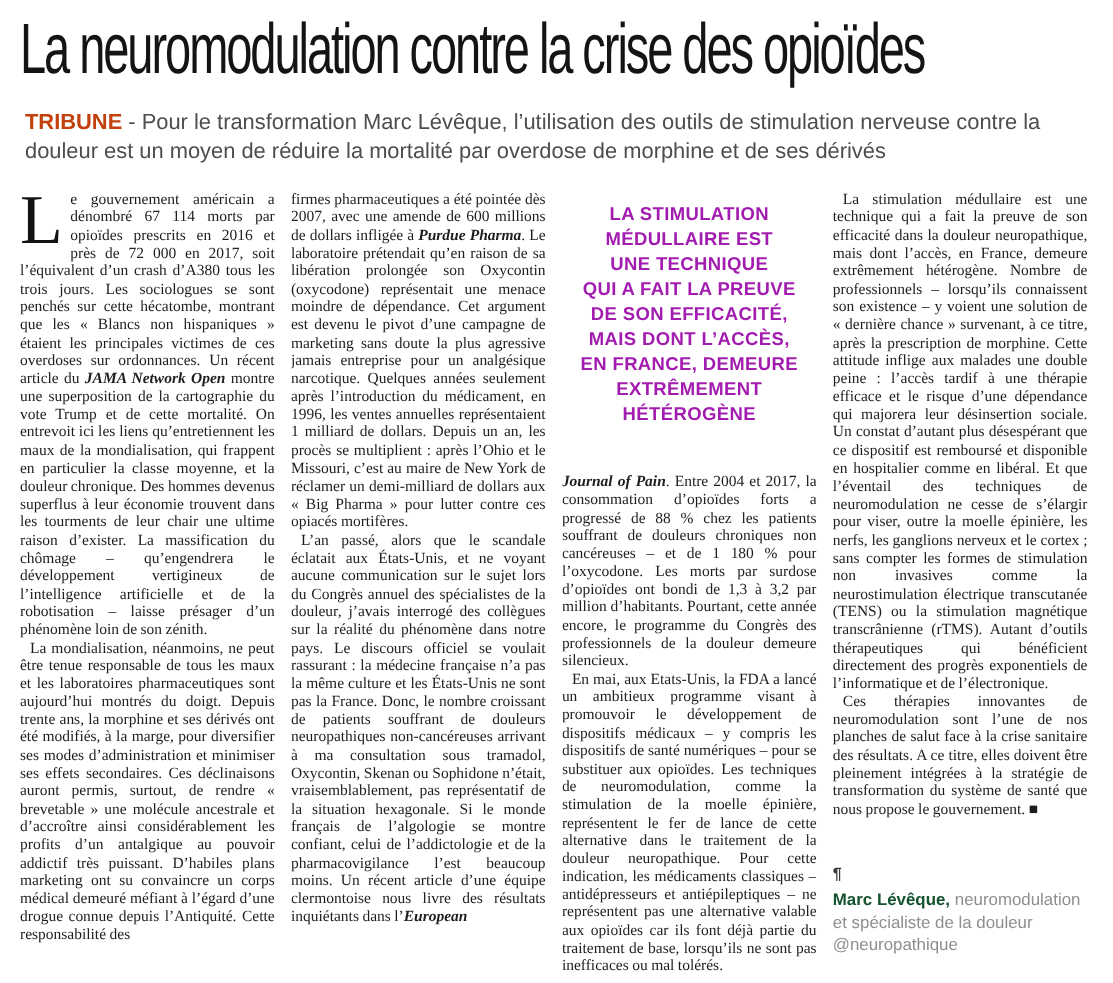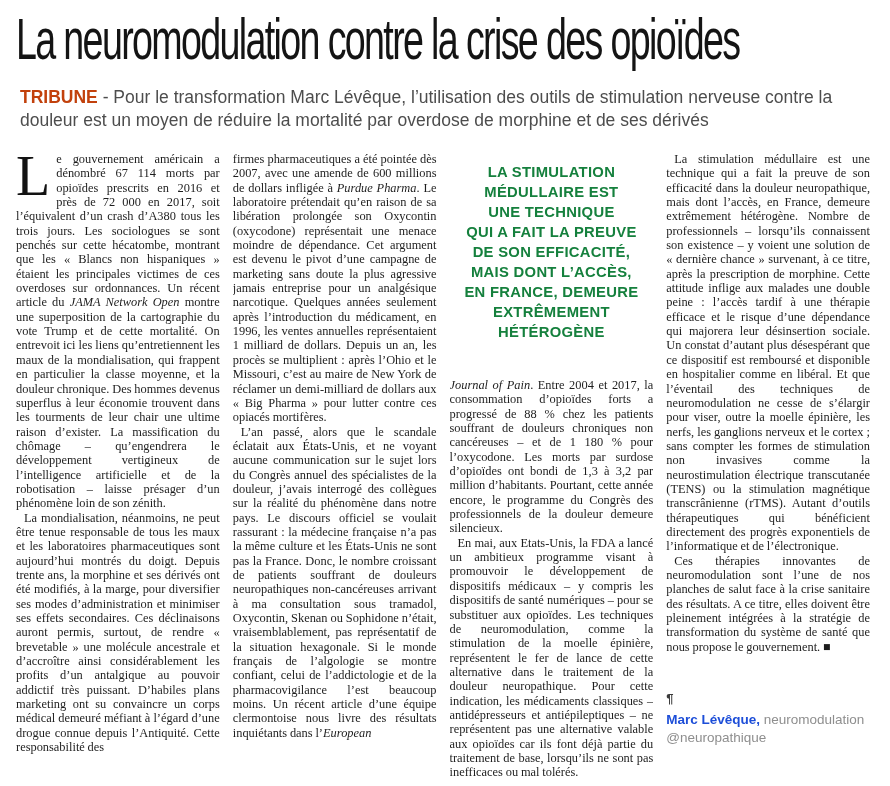--- a/index.html
+++ b/index.html
@@ -31,42 +31,42 @@
     display:flex; gap:13px;
   }
   .col { flex:1 1 0; overflow:hidden; min-width:0; }
 
   .body-p {
     margin:0; font-size:12.4px; line-height:14.35px; text-align:justify;
     color:#1d1d1d; -webkit-hyphens:auto; hyphens:auto;
     word-spacing:-0.3px;
   }
   .body-p.indent { text-indent:8px; }
-  .body-p em { font-style:italic; }
+  .body-p em { font-style:italic;font-weight:bold; }
 
   .dropcap {
     float:left; font-size:56px; line-height:43px;
     padding:3px 6px 0 0; color:#121212; text-indent:0;
   }
 
   .pullquote {
     font-family:"Liberation Sans","DejaVu Sans",sans-serif;
     font-weight:700; font-size:14.8px; line-height:20px;
     letter-spacing:0.3px; text-align:center; white-space:pre-line;
     margin:10px 2px 36px 2px;
   }
 
   
   .author-block {
     margin-top:36px;
     font-family:"Liberation Sans","DejaVu Sans",sans-serif;
     font-size:13.5px; line-height:18px; color:#8e8e8e;
   }
   .pilcrow { color:#3a3a3a; font-weight:700; font-size:13px; margin-bottom:3px; }
-  .author-name { color:#1d4ed8; font-weight:700; }
+  .author-name { color:#14532d; font-weight:700; }
 </style>
 </head>
 <body>
 
 <div class="page">
   <header class="header">
     <h1 class="headline"><span class="title-text">La neuromodulation contre la crise des opioïdes</span></h1>
     <p class="standfirst">
       <strong class="kicker" style="color: #c2410c;">TRIBUNE</strong>
       <span>-  Pour le transformation Marc Lévêque, l’utilisation des outils de stimulation nerveuse contre la douleur est un moyen de réduire la mortalité par overdose de morphine et de ses dérivés</span>
@@ -76,35 +76,36 @@
   <main class="columns">
     <section class="col">
         <p class="body-p"><span class="dropcap">L</span><span>e gouvernement américain a dénombré 67 114 morts par opioïdes prescrits en 2016 et près de 72 000 en 2017, soit l’équivalent d’un crash d’A380 tous les trois jours. Les sociologues se sont penchés sur cette hécatombe, montrant que les « Blancs non hispaniques » étaient les principales victimes de ces overdoses sur ordonnances. Un récent article du </span><em>JAMA Network Open</em><span> montre une superposition de la cartographie du vote Trump et de cette mortalité. On entrevoit ici les liens qu’entretiennent les maux de la mondialisation, qui frappent en particulier la classe moyenne, et la douleur chronique. Des hommes devenus superflus à leur économie trouvent dans les tourments de leur chair une ultime raison d’exister. La massification du chômage – qu’engendrera le développement vertigineux de l’intelligence artificielle et de la robotisation – laisse présager d’un phénomène loin de son zénith.</span></p>
         <p class="body-p indent"><span>La mondialisation, néanmoins, ne peut être tenue responsable de tous les maux et les laboratoires pharmaceutiques sont aujourd’hui montrés du doigt. Depuis trente ans, la morphine et ses dérivés ont été modifiés, à la marge, pour diversifier ses modes d’administration et minimiser ses effets secondaires. Ces déclinaisons auront permis, surtout, de rendre « brevetable » une molécule ancestrale et d’accroître ainsi considérablement les profits d’un antalgique au pouvoir addictif très puissant. D’habiles plans marketing ont su convaincre un corps médical demeuré méfiant à l’égard d’une drogue connue depuis l’Antiquité. Cette responsabilité des</span></p>
       </section>
     <section class="col">
         <p class="body-p"><span>firmes pharmaceutiques a été pointée dès 2007, avec une amende de 600 millions de dollars infligée à </span><em>Purdue Pharma</em><span>. Le laboratoire prétendait qu’en raison de sa libération prolongée son Oxycontin (oxycodone) représentait une menace moindre de dépendance. Cet argument est devenu le pivot d’une campagne de marketing sans doute la plus agressive jamais entreprise pour un analgésique narcotique. Quelques années seulement après l’introduction du médicament, en 1996, les ventes annuelles représentaient 1 milliard de dollars. Depuis un an, les procès se multiplient : après l’Ohio et le Missouri, c’est au maire de New York de réclamer un demi-milliard de dollars aux « Big Pharma » pour lutter contre ces opiacés mortifères.</span></p>
         <p class="body-p indent"><span>L’an passé, alors que le scandale éclatait aux États-Unis, et ne voyant aucune communication sur le sujet lors du Congrès annuel des spécialistes de la douleur, j’avais interrogé des collègues sur la réalité du phénomène dans notre pays. Le discours officiel se voulait rassurant : la médecine française n’a pas la même culture et les États-Unis ne sont pas la France. Donc, le nombre croissant de patients souffrant de douleurs neuropathiques non-cancéreuses arrivant à ma consultation sous tramadol, Oxycontin, Skenan ou Sophidone n’était, vraisemblablement, pas représentatif de la situation hexagonale. Si le monde français de l’algologie se montre confiant, celui de l’addictologie et de la pharmacovigilance l’est beaucoup moins. Un récent article d’une équipe clermontoise nous livre des résultats inquiétants dans l’</span><em>European</em></p>
       </section>
     <section class="col">
-        <div class="pullquote" style="color: #15803d;">LA STIMULATION
+        <div class="pullquote" style="color: #a21caf;">LA STIMULATION
 MÉDULLAIRE EST
 UNE TECHNIQUE
 QUI A FAIT LA PREUVE
 DE SON EFFICACITÉ,
 MAIS DONT L’ACCÈS,
 EN FRANCE, DEMEURE
 EXTRÊMEMENT
 HÉTÉROGÈNE</div>
         <p class="body-p"><em>Journal of Pain</em><span>. Entre 2004 et 2017, la consommation d’opioïdes forts a progressé de 88 % chez les patients souffrant de douleurs chroniques non cancéreuses – et de 1 180 % pour l’oxycodone. Les morts par surdose d’opioïdes ont bondi de 1,3 à 3,2 par million d’habitants. Pourtant, cette année encore, le programme du Congrès des professionnels de la douleur demeure silencieux.</span></p>
         <p class="body-p indent"><span>En mai, aux Etats-Unis, la FDA a lancé un ambitieux programme visant à promouvoir le développement de dispositifs médicaux – y compris les dispositifs de santé numériques – pour se substituer aux opioïdes. Les techniques de neuromodulation, comme la stimulation de la moelle épinière, représentent le fer de lance de cette alternative dans le traitement de la douleur neuropathique. Pour cette indication, les médicaments classiques – antidépresseurs et antiépileptiques – ne représentent pas une alternative valable aux opioïdes car ils font déjà partie du traitement de base, lorsqu’ils ne sont pas inefficaces ou mal tolérés.</span></p>
       </section>
     <section class="col">
         <p class="body-p indent"><span>La stimulation médullaire est une technique qui a fait la preuve de son efficacité dans la douleur neuropathique, mais dont l’accès, en France, demeure extrêmement hétérogène. Nombre de professionnels – lorsqu’ils connaissent son existence – y voient une solution de « dernière chance » survenant, à ce titre, après la prescription de morphine. Cette attitude inflige aux malades une double peine : l’accès tardif à une thérapie efficace et le risque d’une dépendance qui majorera leur désinsertion sociale. Un constat d’autant plus désespérant que ce dispositif est remboursé et disponible en hospitalier comme en libéral. Et que l’éventail des techniques de neuromodulation ne cesse de s’élargir pour viser, outre la moelle épinière, les nerfs, les ganglions nerveux et le cortex ; sans compter les formes de stimulation non invasives comme la neurostimulation électrique transcutanée (TENS) ou la stimulation magnétique transcrânienne (rTMS). Autant d’outils thérapeutiques qui bénéficient directement des progrès exponentiels de l’informatique et de l’électronique.</span></p>
         <p class="body-p indent"><span>Ces thérapies innovantes de neuromodulation sont l’une de nos planches de salut face à la crise sanitaire des résultats. A ce titre, elles doivent être pleinement intégrées à la stratégie de transformation du système de santé que nous propose le gouvernement. ■</span></p>
         <div class="author-block">
           <div class="pilcrow">¶</div>
           <div><span class="author-name">Marc Lévêque, </span><span>neuromodulation</span></div>
+          <div>et spécialiste de la douleur</div>
           <div>@neuropathique</div>
         </div>
       </section>
   </main>
 </div>
 
 </body></html>

